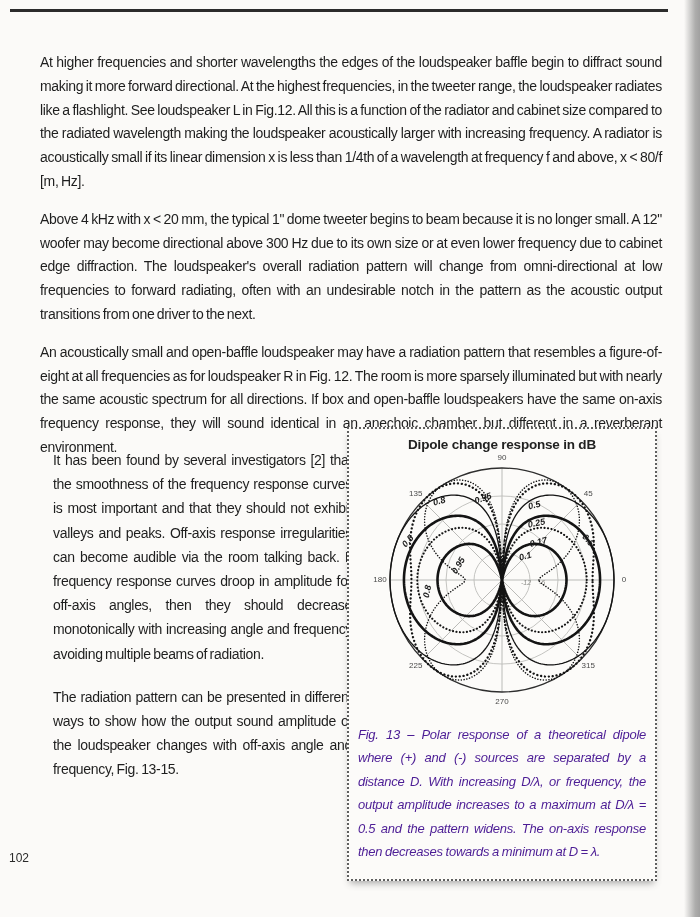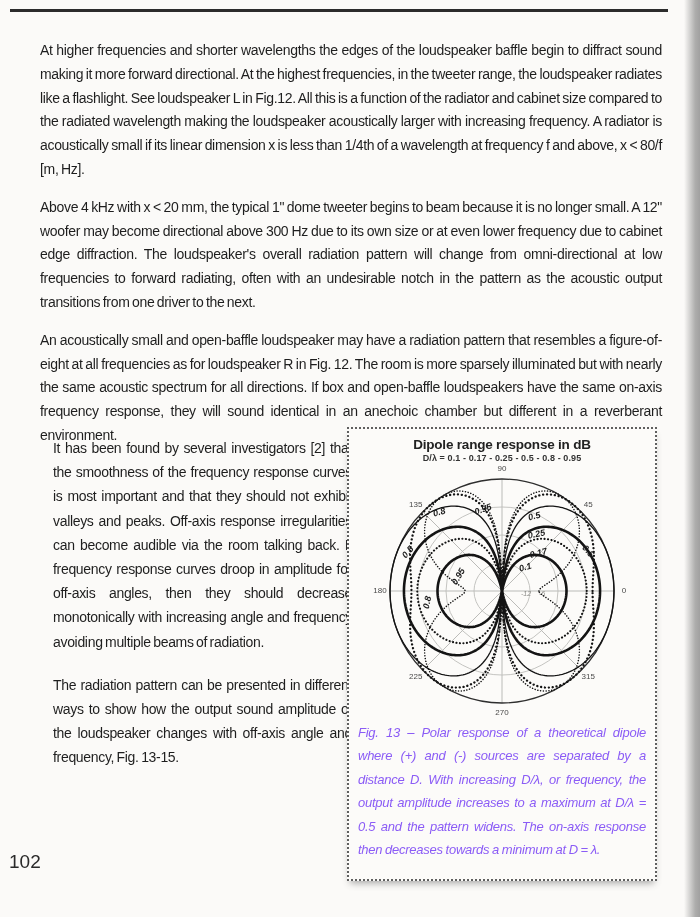--- a/index.html
+++ b/index.html
@@ -8,67 +8,66 @@
     background:#fbfaf8;overflow:hidden;
     font-family:"Liberation Sans",sans-serif;color:#1e1e1e;
   }
   #top-rule{position:absolute;left:10px;top:9px;width:658px;height:3px;background:#2c2c2c;}
   #edge-shadow{
     position:absolute;right:0;top:0;width:16px;height:917px;
     background:linear-gradient(to right, rgba(100,100,100,0) 0%, rgba(110,110,110,0.55) 70%, rgba(130,130,130,0.75) 100%);
   }
   .para{
     font-size:14px;line-height:23.8px;text-align:justify;
-    letter-spacing:-0.32px;word-spacing:-1.1px;margin:0 0 14px 0;
+    letter-spacing:-0.32px;word-spacing:-1.1px;margin:12px 0 14px 0;
   }
   #top-section{position:absolute;left:40px;top:39px;width:622px;}
   #left-column{position:absolute;left:53px;top:436px;width:299px;}
   #left-column .para{line-height:24.2px;margin-bottom:19px;}
   #figure-box{
     position:absolute;left:347px;top:427px;width:310px;height:454px;
     box-sizing:border-box;border:2px dotted #5f5f5f;background:#fcfbf9;
     box-shadow:0 5px 7px -3px rgba(60,60,60,0.45);
   }
   #chart-title{
     margin-top:8px;text-align:center;font-weight:bold;font-size:13.5px;
     letter-spacing:-0.2px;color:#222;
   }
   #chart-subtitle{
     text-align:center;font-weight:bold;font-size:9px;letter-spacing:0.1px;
     color:#333;margin-top:1px;
   }
   #polar-svg{display:block;margin:0 auto;}
   #figure-caption{
     font-style:italic;font-size:13px;line-height:23.4px;text-align:justify;
-    letter-spacing:-0.25px;word-spacing:-0.6px;padding:0 9px;
-    color:#8b5cf6;
+    letter-spacing:-0.25px;word-spacing:-0.6px;padding:0 9px;margin-top:13px;
+    color:#4c1d95;
   }
-  #page-number{position:absolute;left:9px;top:851px;font-size:19px;color:#2a2a2a;text-align:right;}
+  #page-number{position:absolute;left:9px;top:851px;font-size:12px;color:#2a2a2a;text-align:right;}
 </style>
 </head>
 <body>
 
 <div id="page">
   <div id="top-rule"></div>
   <div id="edge-shadow"></div>
 
   <div id="top-section">
     <p class="para">At higher frequencies and shorter wavelengths the edges of the loudspeaker baffle begin to diffract sound making it more forward directional. At the highest frequencies, in the tweeter range, the loudspeaker radiates like a flashlight. See loudspeaker L in Fig.12. All this is a function of the radiator and cabinet size compared to the radiated wavelength making the loudspeaker acoustically larger with increasing frequency. A radiator is acoustically small if its linear dimension x is less than 1/4th of a wavelength at frequency f and above,  x &lt; 80/f  [m, Hz].</p>
     <p class="para">Above 4 kHz with x &lt; 20 mm, the typical 1" dome tweeter begins to beam because it is no longer small. A 12" woofer may become directional above 300 Hz due to its own size or at even lower frequency due to cabinet edge diffraction. The loudspeaker's overall radiation pattern will change from omni-directional at low frequencies to forward radiating, often with an undesirable notch in the pattern as the acoustic output transitions from one driver to the next.</p>
     <p class="para">An acoustically small and open-baffle loudspeaker may have a radiation pattern that resembles a figure-of-eight at all frequencies as for loudspeaker R in Fig. 12. The room is more sparsely illuminated but with nearly the same acoustic spectrum for all directions. If box and open-baffle loudspeakers have the same on-axis frequency response, they will sound identical in an anechoic chamber but different in a reverberant environment.</p>
   </div>
 
   <div id="left-column">
     <p class="para">It has been found by several investigators [2] that the smoothness of the frequency response curves is most important and that they should not exhibit valleys and peaks. Off-axis response irregularities can become audible via the room talking back. If frequency response curves droop in amplitude for off-axis angles, then they should decrease monotonically with increasing angle and frequency avoiding multiple beams of radiation.</p>
     <p class="para">The radiation pattern can be presented in different ways to show how the output sound amplitude of the loudspeaker changes with off-axis angle and frequency, Fig. 13-15.</p>
   </div>
 
   <div id="figure-box">
-    <div id="chart-title">Dipole range response in dB</div>
-    <div id="chart-subtitle">D/λ = 0.1 - 0.17 - 0.25 - 0.5 - 0.8 - 0.95</div>
+    <div id="chart-title">Dipole change response in dB</div>
     <svg id="polar-svg" width="306" height="258" viewBox="0 0 306 258" xmlns="http://www.w3.org/2000/svg">
         <line x1="41" y1="128" x2="265" y2="128" stroke="#b3b3b0" stroke-width="0.9"></line>
         <line x1="73.80404050710668" y1="207.1959594928933" x2="232.19595949289334" y2="48.80404050710669" stroke="#b3b3b0" stroke-width="0.9"></line>
         <line x1="153" y1="240" x2="153" y2="16" stroke="#b3b3b0" stroke-width="0.9"></line>
         <line x1="232.1959594928933" y1="207.19595949289334" x2="73.80404050710669" y2="48.80404050710668" stroke="#b3b3b0" stroke-width="0.9"></line>
         <circle cx="153" cy="128" r="28" fill="none" stroke="#bdbdba" stroke-width="0.9"></circle>
         <circle cx="153" cy="128" r="56" fill="none" stroke="#bdbdba" stroke-width="0.9"></circle>
         <circle cx="153" cy="128" r="84" fill="none" stroke="#bdbdba" stroke-width="0.9"></circle>
         <circle cx="153" cy="128" r="112" fill="none" stroke="#2e2e2e" stroke-width="1.3"></circle>
         <text x="275" y="128" text-anchor="middle" dominant-baseline="middle" font-size="8" fill="#4a4a4a" font-family="&quot;Liberation Sans&quot;,sans-serif">0</text>

